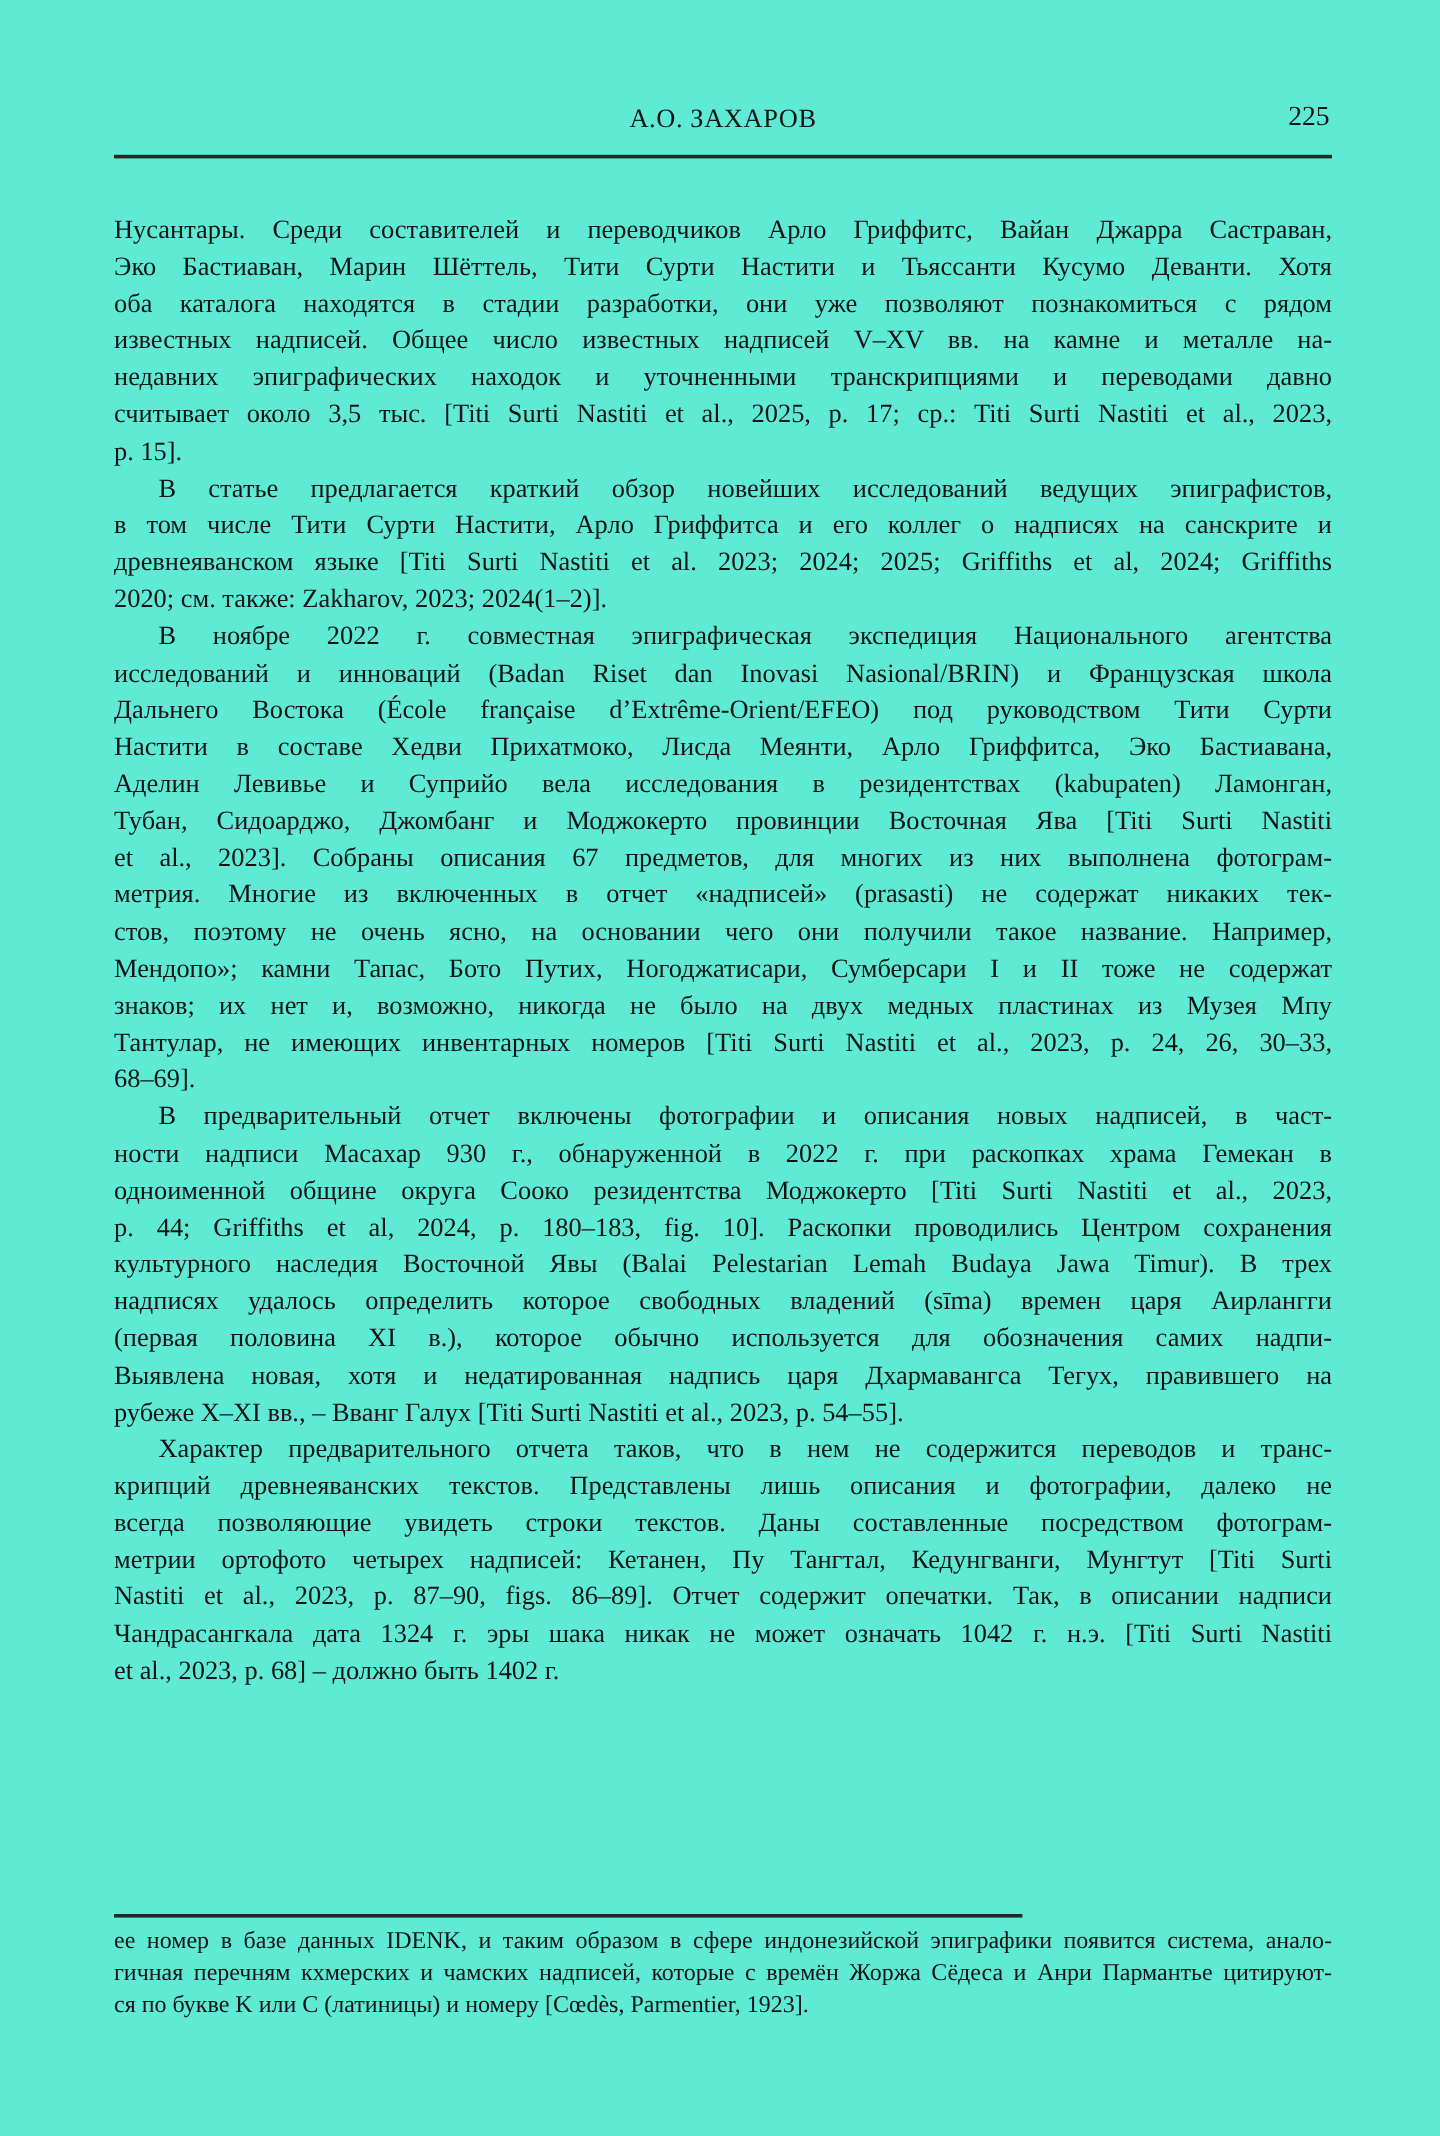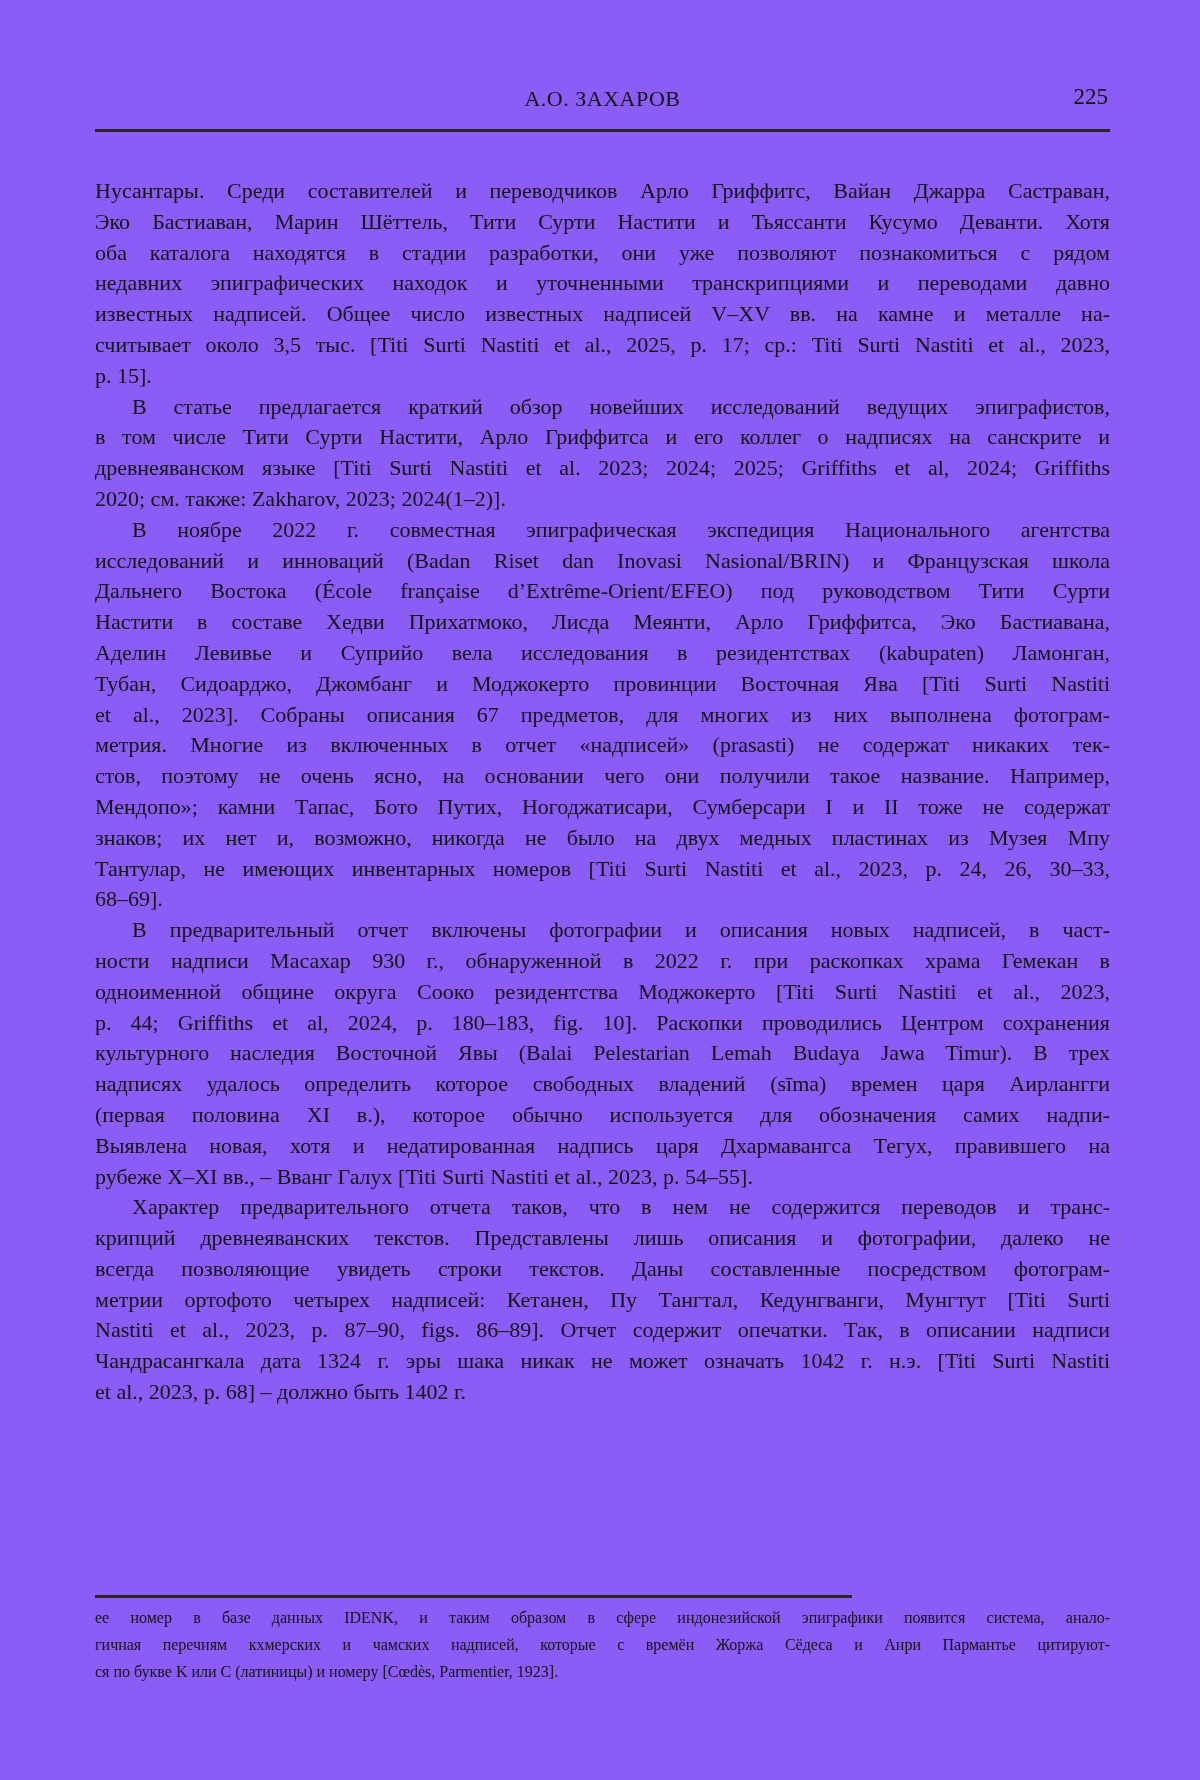--- a/index.html
+++ b/index.html
@@ -1,20 +1,20 @@
 <!DOCTYPE html>
 <html lang="ru"><head>
 <meta charset="utf-8">
 <style>
   html,body{margin:0;padding:0;background:#e8e8e8;}
   .page{
     position:relative;
     width:1200px;height:1780px;
     margin:0 auto;
-    background:#8b5cf6;
+    background:#5eead4;
     font-family:"Liberation Serif","DejaVu Serif",serif;
     color:#141414;
     overflow:hidden;
   }
   .page-header{
     position:absolute;left:95px;top:86px;width:1015px;height:30px;
     font-size:22px;
   }
   .author{display:block;text-align:center;letter-spacing:0.5px;}
   .page-number{position:absolute;right:2px;top:-2px;font-size:23px;}
@@ -33,43 +33,43 @@
   .section-heading{
     font-size:22.2px;font-weight:normal;line-height:30.8px;
     text-align:center;margin:26px 0 40px 0;letter-spacing:0.3px;
   }
   .footnote-rule{
     position:absolute;left:95px;top:1595px;width:757px;height:3px;
     background:#262626;
   }
   .footnote{
     position:absolute;left:95px;top:1604px;width:1015px;
-    font-size:16px;line-height:27px;
+    font-size:20px;line-height:27px;
   }
 </style>
 </head>
 <body>
 
 <div class="page">
 
   <div class="page-header">
     <span class="author">А.О. ЗАХАРОВ</span>
     <span class="page-number">225</span>
   </div>
 
   <div class="top-rule"></div>
 
   <div class="body-text">
 
     <section class="para">
         <div class="line">Нусантары. Среди составителей и переводчиков Арло Гриффитс, Вайан Джарра Састраван,</div>
         <div class="line">Эко Бастиаван, Марин Шёттель, Тити Сурти Настити и Тьяссанти Кусумо Деванти. Хотя</div>
         <div class="line">оба каталога находятся в стадии разработки, они уже позволяют познакомиться с рядом</div>
+        <div class="line">известных надписей. Общее число известных надписей V–XV вв. на камне и металле на-</div>
         <div class="line">недавних эпиграфических находок и уточненными транскрипциями и переводами давно</div>
-        <div class="line">известных надписей. Общее число известных надписей V–XV вв. на камне и металле на-</div>
         <div class="line">считывает около 3,5 тыс. [Titi Surti Nastiti et al., 2025, p. 17; ср.: Titi Surti Nastiti et al., 2023,</div>
         <div class="line last">p. 15].</div>
       </section>
 
     <section class="para indented">
         <div class="line">В статье предлагается краткий обзор новейших исследований ведущих эпиграфистов,</div>
         <div class="line">в том числе Тити Сурти Настити, Арло Гриффитса и его коллег о надписях на санскрите и</div>
         <div class="line">древнеяванском языке [Titi Surti Nastiti et al. 2023; 2024; 2025; Griffiths et al, 2024; Griffiths</div>
         <div class="line last">2020; см. также: Zakharov, 2023; 2024(1–2)].</div>
       </section>

